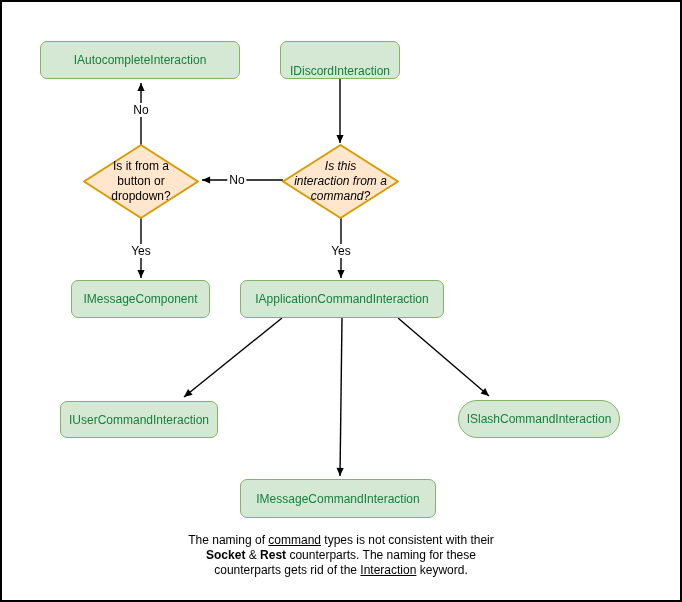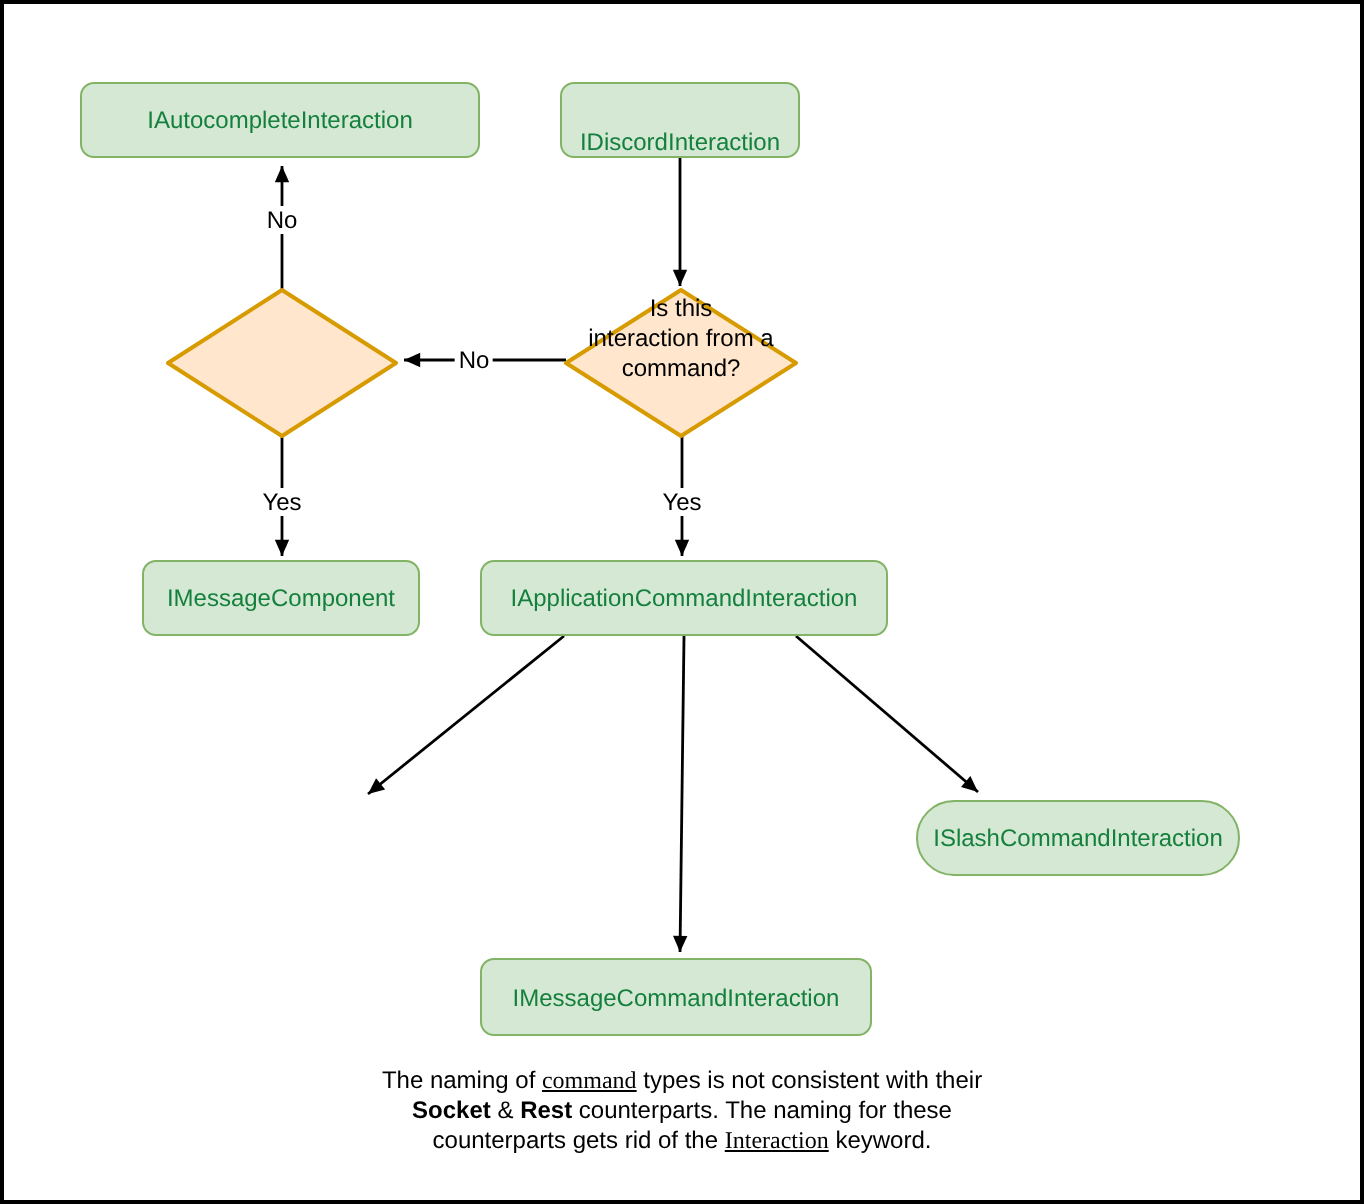--- a/index.html
+++ b/index.html
@@ -72,21 +72,21 @@
   .note {
     position: absolute;
     left: 139px;
     top: 531px;
     width: 400px;
     text-align: center;
     font-size: 12px;
     line-height: 15px;
     color: #000;
   }
-  .note .u { text-decoration: underline; font-family: Liberation Serif, serif; }
+  .note .u { text-decoration: underline; }
   .note .b { font-weight: bold; }
 </style>
 </head>
 <body>
 
 <div class="frame">
 
   <svg class="layer" viewBox="0 0 678 598">
     <defs>
       <marker id="arrow" viewBox="0 0 10 10" refX="9.5" refY="5" markerWidth="11" markerHeight="9" orient="auto-start-reverse" markerUnits="userSpaceOnUse">
@@ -116,31 +116,39 @@
   </div>
 
   <div class="node" style="left:69px; top:278px; width:139px; height:38px;">
     <span>IMessageComponent</span>
   </div>
 
   <div class="node" style="left:238px; top:278px; width:204px; height:38px;align-items:center;">
     <span>IApplicationCommandInteraction</span>
   </div>
 
+  <div class="node" style="left:58px; top:399px; width:158px; height:37px;">
+    <span>IUserCommandInteraction</span>
+  </div>
 
   <div class="node" style="left:456px; top:398px; width:162px; height:38px;border-radius:19px;">
     <span>ISlashCommandInteraction</span>
   </div>
 
   <div class="node" style="left:238px; top:477px; width:196px; height:39px;">
     <span>IMessageCommandInteraction</span>
   </div>
 
+  <div class="decision-label" style="left:82px; top:143px; width:114px; height:73px;">
+    <span>Is it from a
+button or
+dropdown?</span>
+  </div>
 
-  <div class="decision-label" style="left:281px; top:131px; width:115px; height:73px;">
+  <div class="decision-label" style="left:281px; top:143px; width:115px; height:73px;font-style:italic;">
     <span>Is this
 interaction from a
 command?</span>
   </div>
 
   <div class="edge-label" style="left:139px; top:108px;">No</div>
   <div class="edge-label" style="left:235px; top:178px;">No</div>
   <div class="edge-label" style="left:139px; top:249px;">Yes</div>
   <div class="edge-label" style="left:339px; top:249px;">Yes</div>
 

